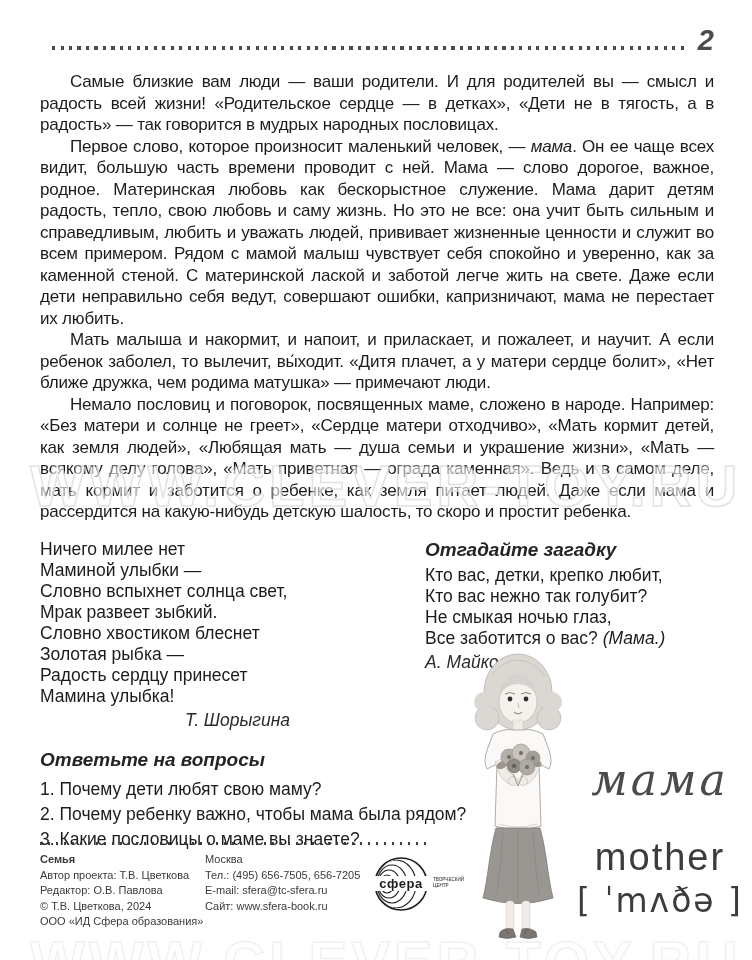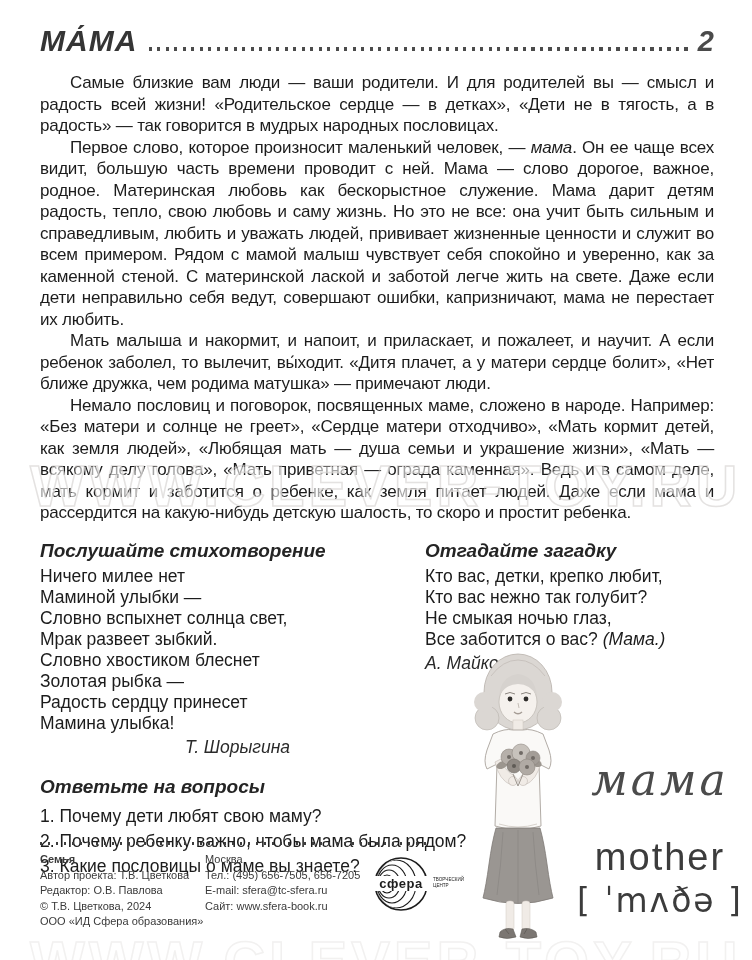--- a/index.html
+++ b/index.html
@@ -62,35 +62,33 @@
   .wm2{top:928px;opacity:0.5;}
 </style>
 </head>
 <body>
 
 <div class="page">
 
   <div class="content">
 
     <div class="hdr">
-      <span class="hdr-title">МА́МА</span>
       <div class="hdr-dots"></div>
       <span class="hdr-num">2</span>
     </div>
 
     <div class="bodytext">
       <p>Самые близкие вам люди — ваши родители. И для родителей вы — смысл и радость всей жизни! «Родительское сердце — в детках», «Дети не в тягость, а в радость» — так говорится в мудрых народных пословицах.</p>
       <p><span>Первое слово, которое произносит маленький человек, — </span><i>мама</i><span>. Он ее чаще всех видит, большую часть времени проводит с ней. Мама — слово дорогое, важное, родное. Материнская любовь как бескорыстное служение. Мама дарит детям радость, тепло, свою любовь и саму жизнь. Но это не все: она учит быть сильным и справедливым, любить и уважать людей, прививает жизненные ценности и служит во всем примером. Рядом с мамой малыш чувствует себя спокойно и уверенно, как за каменной стеной. С материнской лаской и заботой легче жить на свете. Даже если дети неправильно себя ведут, совершают ошибки, капризничают, мама не перестает их любить.</span></p>
       <p>Мать малыша и накормит, и напоит, и приласкает, и пожалеет, и научит. А если ребенок заболел, то вылечит, вы́ходит. «Дитя плачет, а у матери сердце болит», «Нет ближе дружка, чем родима матушка» — примечают люди.</p>
       <p>Немало пословиц и поговорок, посвященных маме, сложено в народе. Например: «Без матери и солнце не греет», «Сердце матери отходчиво», «Мать кормит детей, как земля людей», «Любящая мать — душа семьи и украшение жизни», «Мать — всякому делу голова», «Мать приветная — ограда каменная». Ведь и в самом деле, мать кормит и заботится о ребенке, как земля питает людей. Даже если мама и рассердится на какую-нибудь детскую шалость, то скоро и простит ребенка.</p>
     </div>
 
     <div class="cols">
       <div class="col-left">
-        <div class="sect-h">Послушайте стихотворение</div>
         <div class="verse">
           <div>Ничего милее нет</div>
           <div>Маминой улыбки —</div>
           <div>Словно вспыхнет солнца свет,</div>
           <div>Мрак развеет зыбкий.</div>
           <div>Словно хвостиком блеснет</div>
           <div>Золотая рыбка —</div>
           <div>Радость сердцу принесет</div>
           <div>Мамина улыбка!</div>
         </div>

